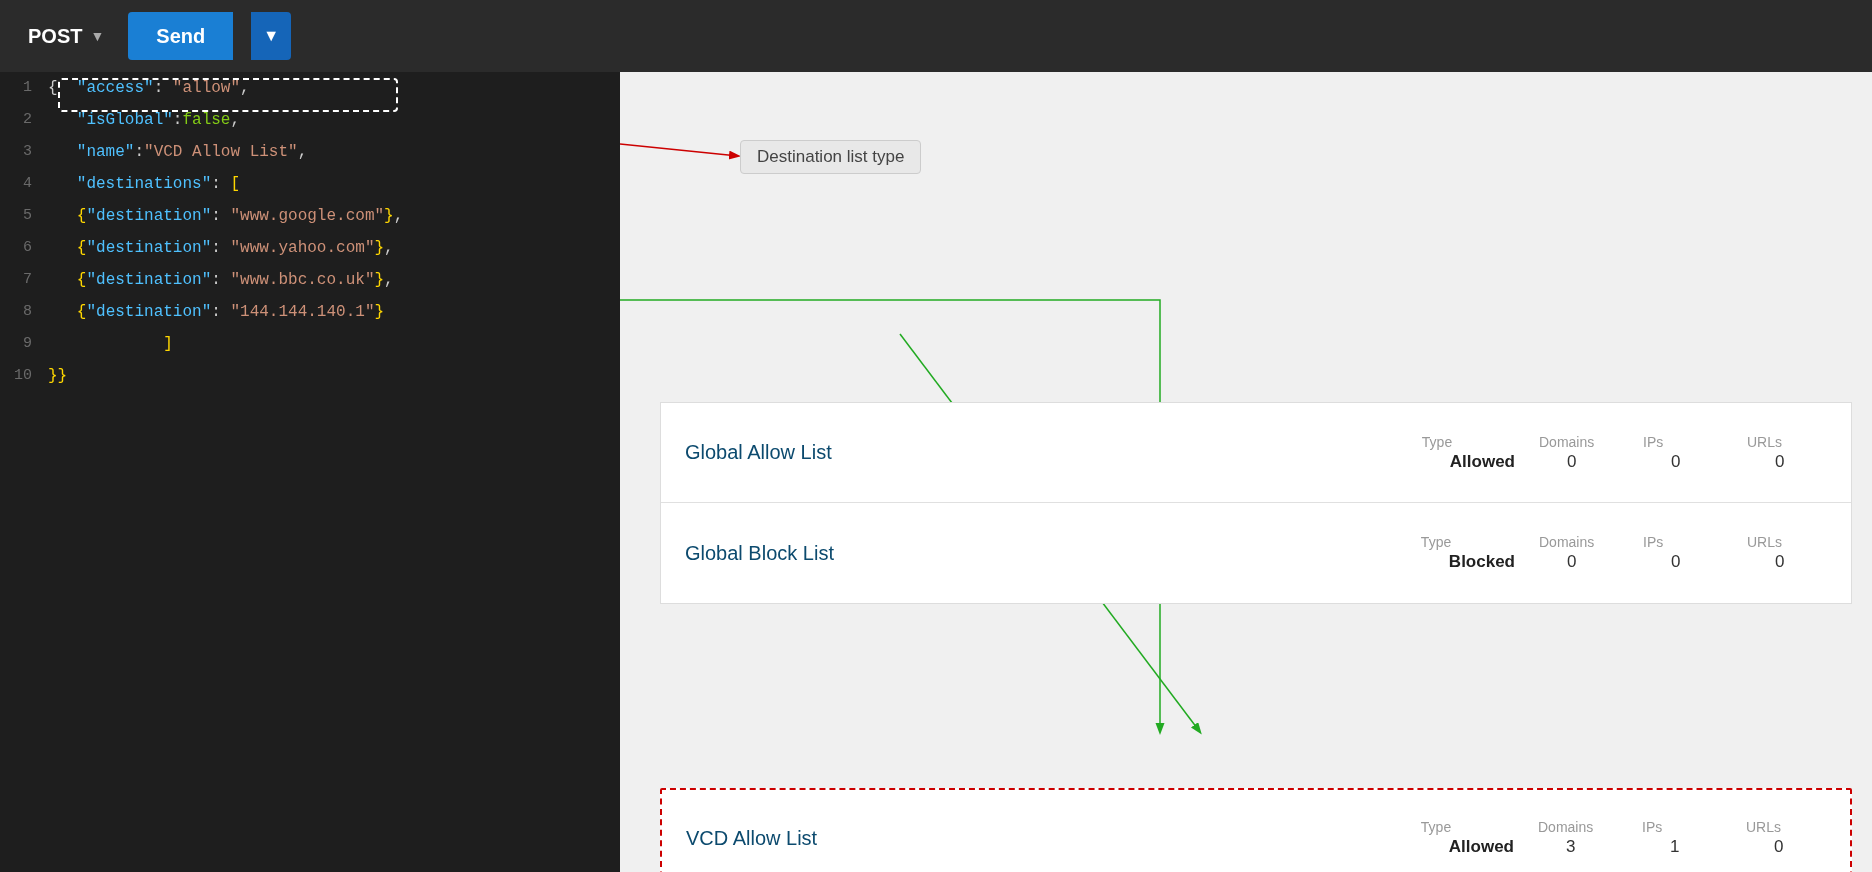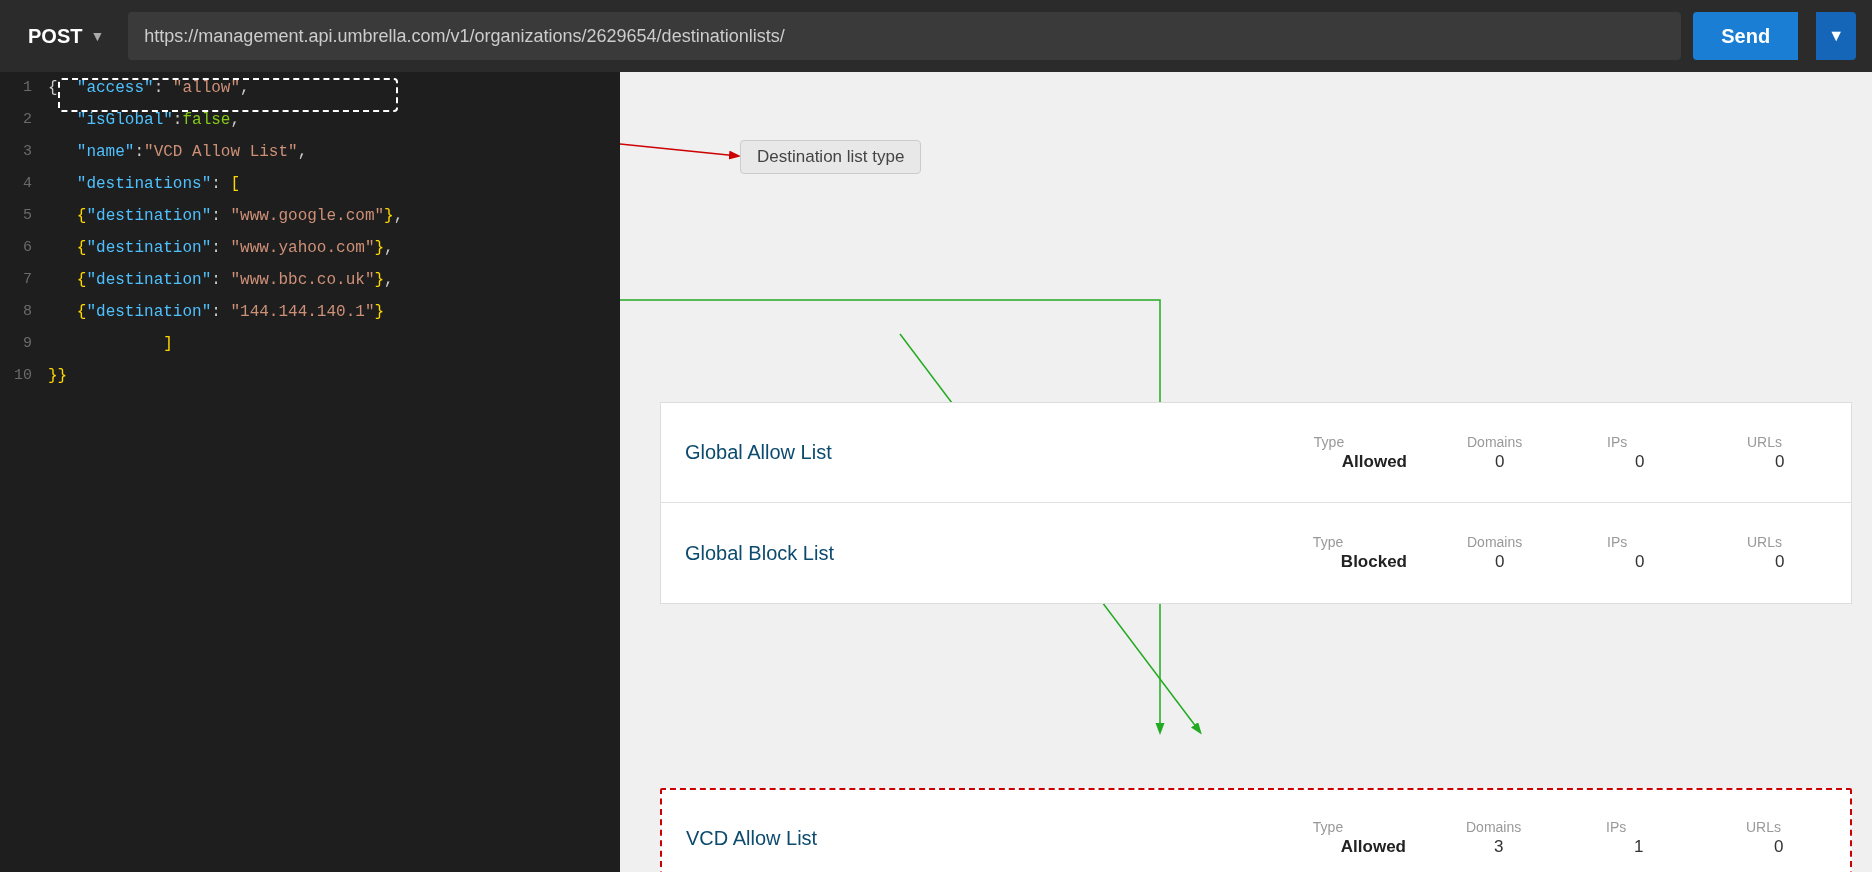--- a/index.html
+++ b/index.html
@@ -194,21 +194,21 @@
     .table-row-item:last-child {
       border-bottom: none;
     }
     .row-name {
       font-size: 20px;
       color: #0c4a6e;
       min-width: 280px;
     }
     .row-stats {
       display: flex;
-      gap: 60px;
+      gap: 24px;
       margin-left: auto;
     }
     .stat-col {
       display: flex;
       flex-direction: column;
       gap: 2px;
       min-width: 80px;
     }
     .stat-header {
       font-size: 14px;
@@ -245,21 +245,20 @@
     }
   </style>
 </head>
 <body>
 
 <div class="top-bar">
   <div class="method-dropdown">
     <span>POST</span>
     <span class="chevron-icon">▼</span>
   </div>
-  <input class="url-bar" type="text" value="https://management.api.umbrella.com/v1/organizations/2629654/destinationlists/" style="">
   <div class="send-btn">
     <button class="send-main">Send</button>
     <button class="send-arrow">▼</button>
   </div>
 </div>
 
 <div class="main">
 
   <div class="code-panel">
     <div class="code-lines">

